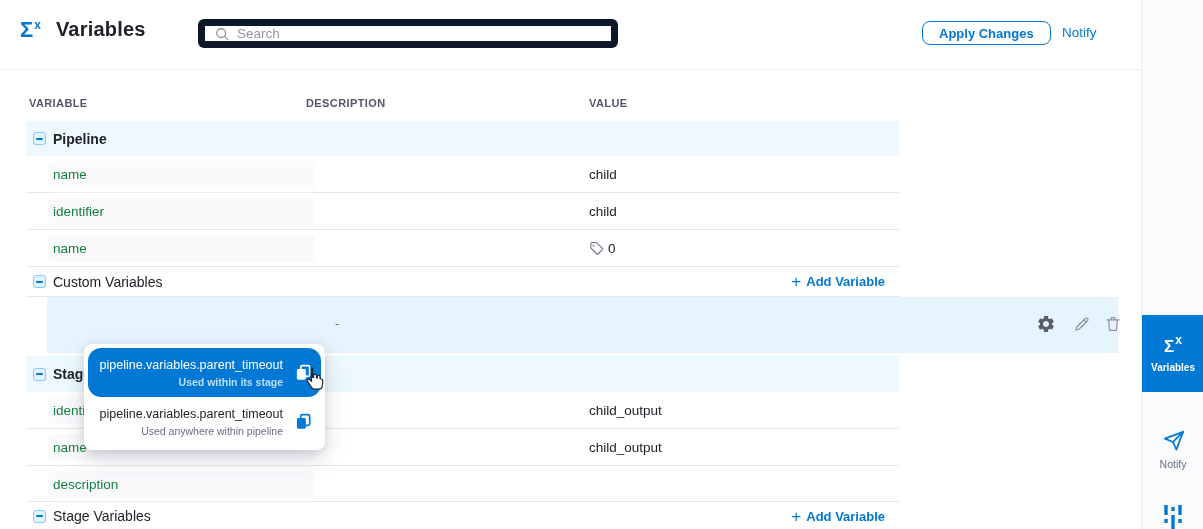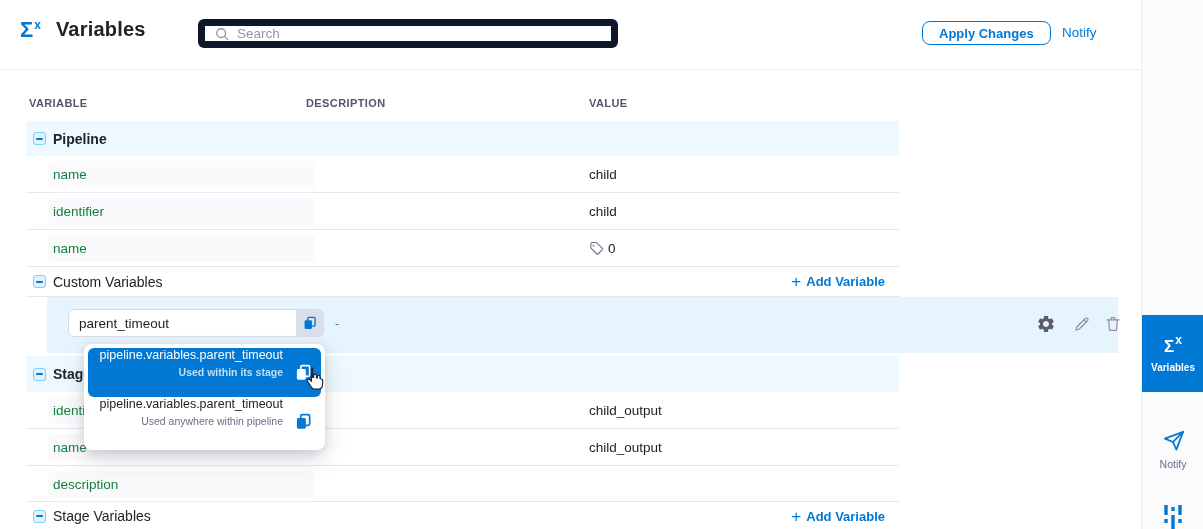--- a/index.html
+++ b/index.html
@@ -58,22 +58,22 @@
   .suffix-sigma { width:26px; background:#F0EAFB; display:flex; align-items:center; justify-content:center;
     color:#7D4DD3; font-size:12px; font-weight:700; cursor:pointer; }
   .suffix-sigma .sup { font-size:8px; vertical-align:4px; }
   .dash { position:absolute; left:288px; top:19px; color:#6B6D85; font-size:13px; }
   .row-icon { position:absolute; top:17px; width:20px; height:20px; cursor:pointer; }
 
   
   .popup { position:absolute; left:84px; top:344px; width:241px; height:106px; background:#fff;
     border-radius:8px; padding:4px; z-index:10;
     box-shadow:0 2px 8px rgba(40,41,61,.14), 0 10px 24px rgba(96,97,112,.20); }
-  .popup-item { height:49px; border-radius:6px; position:relative;
-    display:flex; flex-direction:column; justify-content:flex-start; align-items:flex-end;
+  .popup-item { height:49px; border-radius:13px; position:relative;
+    display:flex; flex-direction:column; justify-content:center; align-items:flex-end;
     padding-right:38px; gap:4px; cursor:pointer; }
   .popup-item .main-txt { font-size:12.5px; }
   .popup-item .sub-txt { font-size:10.5px; }
   .pi-selected { background:#0278D5; }
   .pi-selected .main-txt { color:#fff; }
   .pi-selected .sub-txt { color:#BCDFF7;font-weight:bold; }
   .pi-plain .main-txt { color:#22222A; }
   .pi-plain .sub-txt { color:#6B6D85; }
   .popup-item .copy-ic { position:absolute; right:9px; top:50%; margin-top:-9px; }
   .cursor { position:absolute; left:303px; top:365px; z-index:20; }
@@ -144,29 +144,20 @@
   <div class="trow group-row" style="top:197px;height:30px;border-bottom:1px solid #E6E6F0;">
     <span class="minus-box"></span>
     <span class="lbl">Custom Variables</span>
     <span class="add-link">
       <span class="plus">+</span>
       <span>Add Variable</span>
     </span>
   </div>
 
   <div class="edit-row" style="top:227px;height:56px;">
-    <div class="field" style="left:21px;top:12px;width:256px;height:28px;">
-      <input type="text" value="parent_timeout" style="">
-      <span class="suffix-copy">
-        <svg width="14" height="14" viewBox="0 0 16 16">
-          <rect x="5.4" y="1.6" width="8.4" height="10" rx="1.4" fill="none" stroke="#0278D5" stroke-width="1.6"></rect>
-          <rect x="1.8" y="4.8" width="8.4" height="10" rx="1.4" fill="#0278D5"></rect>
-        </svg>
-      </span>
-    </div>
     <span class="dash">-</span>
     <span class="row-icon" style="left:989px;">
       <svg width="20" height="20" viewBox="0 0 24 24">
         <path fill="#5B5C6B" d="M19.14 12.94c.04-.3.06-.61.06-.94s-.02-.64-.07-.94l2.03-1.58c.18-.14.23-.41.12-.61l-1.92-3.32c-.12-.22-.37-.29-.59-.22l-2.39.96c-.5-.38-1.03-.7-1.62-.94l-.36-2.54c-.04-.24-.24-.41-.48-.41h-3.84c-.24 0-.43.17-.47.41l-.36 2.54c-.59.24-1.13.57-1.62.94l-2.39-.96c-.22-.08-.47 0-.59.22L2.74 8.87c-.12.21-.08.47.12.61l2.03 1.58c-.05.3-.09.63-.09.94s.02.64.07.94l-2.03 1.58c-.18.14-.23.41-.12.61l1.92 3.32c.12.22.37.29.59.22l2.39-.96c.5.38 1.03.7 1.62.94l.36 2.54c.05.24.24.41.48.41h3.84c.24 0 .44-.17.47-.41l.36-2.54c.59-.24 1.13-.56 1.62-.94l2.39.96c.22.08.47 0 .59-.22l1.92-3.32c.12-.22.07-.47-.12-.61l-2.01-1.58zM12 15.6c-1.98 0-3.6-1.62-3.6-3.6s1.62-3.6 3.6-3.6 3.6 1.62 3.6 3.6-1.62 3.6-3.6 3.6z"></path>
       </svg>
     </span>
     <span class="row-icon" style="left:1026px;top:18px;">
       <svg width="18" height="18" viewBox="0 0 24 24">
         <path d="M4 20l1-4L16.3 4.7a2.1 2.1 0 0 1 3 0 2.1 2.1 0 0 1 0 3L8 19l-4 1z" fill="none" stroke="#8E90A2" stroke-width="1.6" stroke-linejoin="round"></path>
         <path d="M14.6 6.4l3 3" stroke="#8E90A2" stroke-width="1.6"></path>

